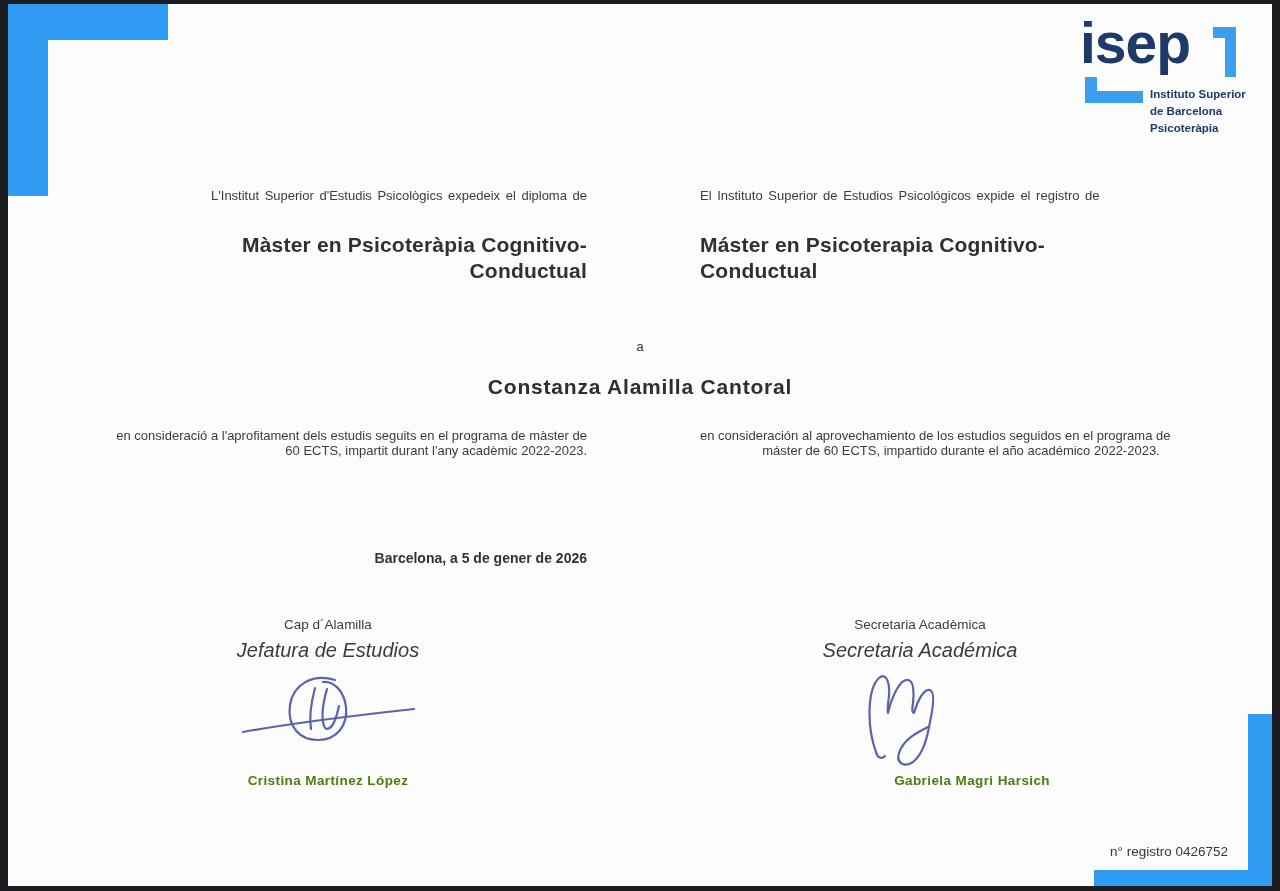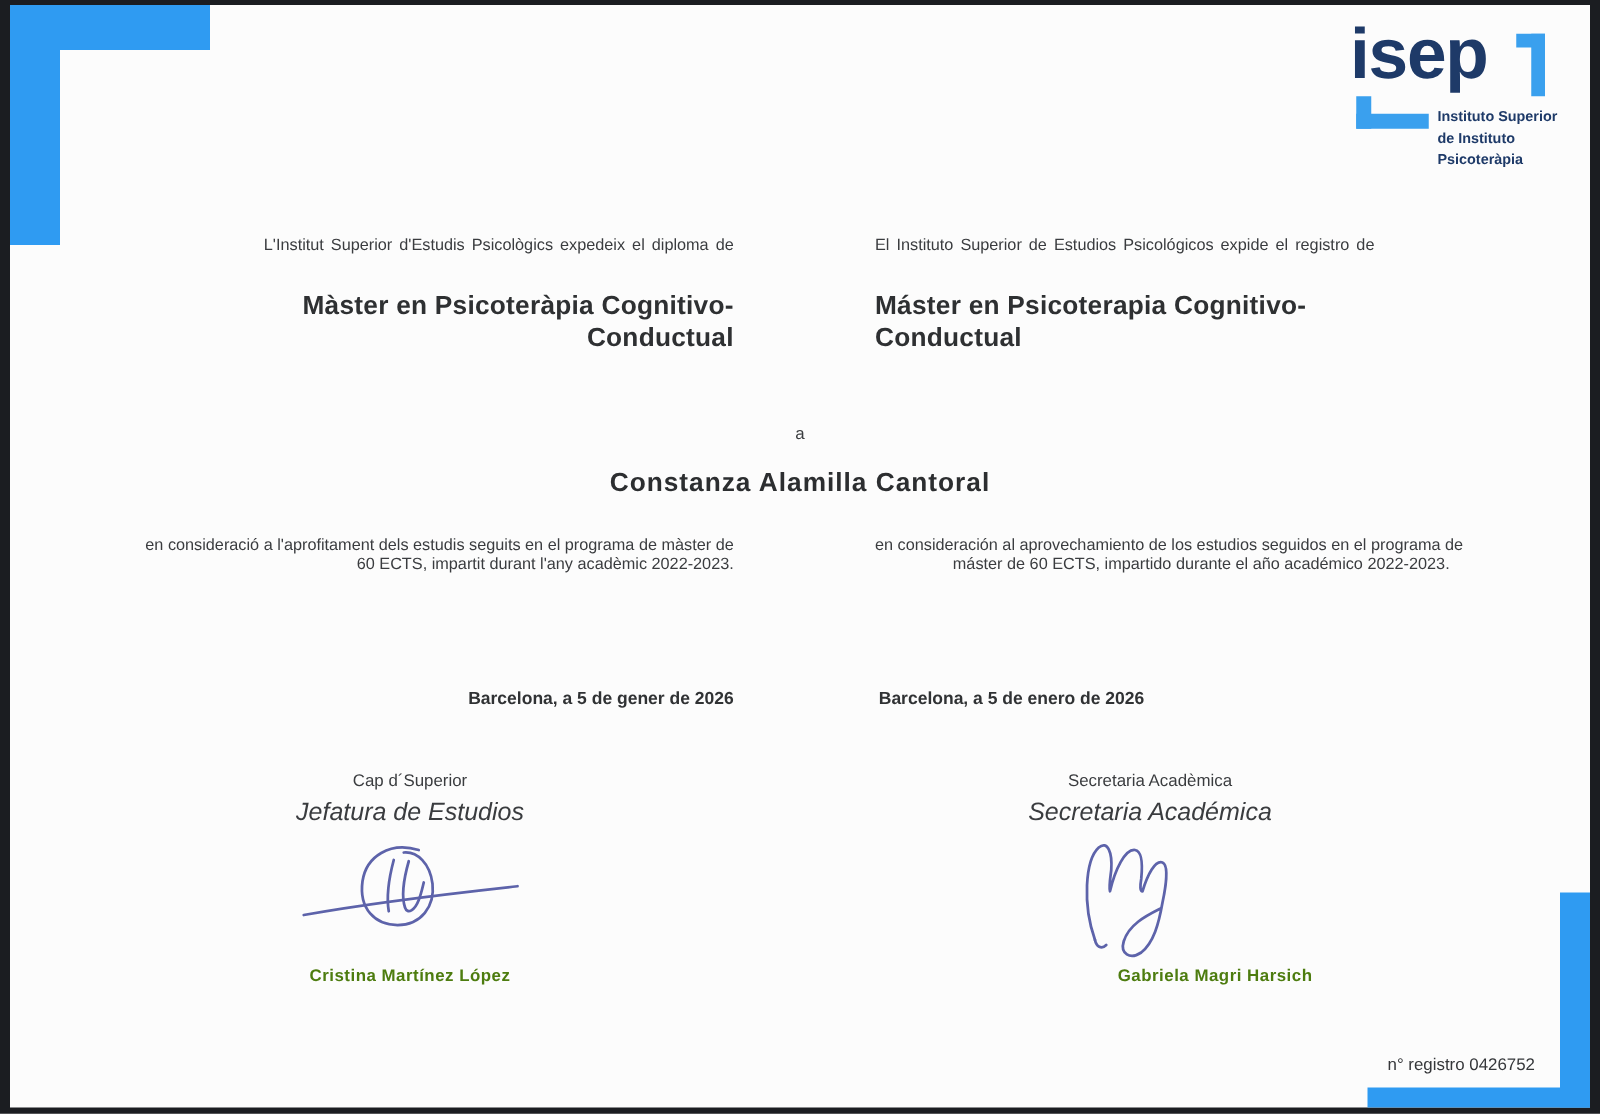--- a/index.html
+++ b/index.html
@@ -67,21 +67,21 @@
 
   <div class="corner-tl"></div>
   <div class="corner-br"></div>
 
   <div class="logo">
     <div class="bracket-tr"></div>
     <div class="bracket-bl"></div>
     <div class="logo-wordmark">isep</div>
     <div class="logo-tagline">
       <div>Instituto Superior</div>
-      <div>de Instituto</div>
+      <div>de Barcelona</div>
       <div>Psicoteràpia</div>
     </div>
   </div>
 
   <div class="abs intro ta-r" style="left:57px; top:184px; width:522px;">L'Institut Superior d'Estudis Psicològics expedeix el diploma de</div>
   <div class="abs intro ta-l" style="left:692px; top:184px; width:522px;">El Instituto Superior de Estudios Psicológicos expide el registro de</div>
 
   <div class="abs title ta-r" style="left:57px; top:229px; width:522px;">Màster en Psicoteràpia Cognitivo-</div>
   <div class="abs title ta-r" style="left:57px; top:255px; width:522px;">Conductual</div>
   <div class="abs title ta-l" style="left:692px; top:229px; width:522px;">Máster en Psicoterapia Cognitivo-</div>
@@ -89,23 +89,22 @@
 
   <div class="abs prep ta-c" style="left:0; top:335px; width:100%;">a</div>
   <div class="abs recipient ta-c" style="left:0; top:371px; width:100%;">Constanza Alamilla Cantoral</div>
 
   <div class="abs bodytxt ta-r" style="left:57px; top:424px; width:522px;">en consideració a l'aprofitament dels estudis seguits en el programa de màster de</div>
   <div class="abs bodytxt ta-r" style="left:57px; top:439px; width:522px;">60 ECTS, impartit durant l'any acadèmic 2022-2023.</div>
   <div class="abs bodytxt ta-l" style="left:692px; top:424px; width:522px;">en consideración al aprovechamiento de los estudios seguidos en el programa de</div>
   <div class="abs bodytxt ta-l" style="left:692px; top:439px; width:522px;text-align:center;">máster de 60 ECTS, impartido durante el año académico 2022-2023.</div>
 
   <div class="abs datetxt ta-r" style="left:57px; top:546px; width:522px;">Barcelona, a 5 de gener de 2026</div>
-  <div class="abs datetxt ta-l" style="left:695px; top:546px; width:522px;">Barcelona, a 5 de enero de 2026</div>
 
-  <div class="abs role ta-c" style="left:190px; top:613px; width:260px;">Cap d´Superior</div>
+  <div class="abs role ta-c" style="left:190px; top:613px; width:260px;">Cap d´Alamilla</div>
   <div class="abs role-it ta-c" style="left:190px; top:635px; width:260px;">Jefatura de Estudios</div>
   <svg class="abs sig-svg" style="left:230px; top:664px;" width="180" height="82" viewBox="0 0 180 82">
     <path d="M97,12 C74,5 55,17 52,37 C49,59 62,72 80,72 C99,72 110,57 108,39 C106,23 96,13 85,14"></path>
     <path d="M77,20 C73,35 71,49 73,61"></path>
     <path d="M89,21 C85,35 83,49 86,58 C88,64 94,60 97,52 C99,47 100,42 101,38"></path>
     <path d="M5,64 C55,55 130,46 176,41"></path>
   </svg>
   <div class="abs signer ta-c" style="left:190px; top:769px; width:260px;">Cristina Martínez López</div>
 
   <div class="abs role ta-c" style="left:782px; top:613px; width:260px;">Secretaria Acadèmica</div>

